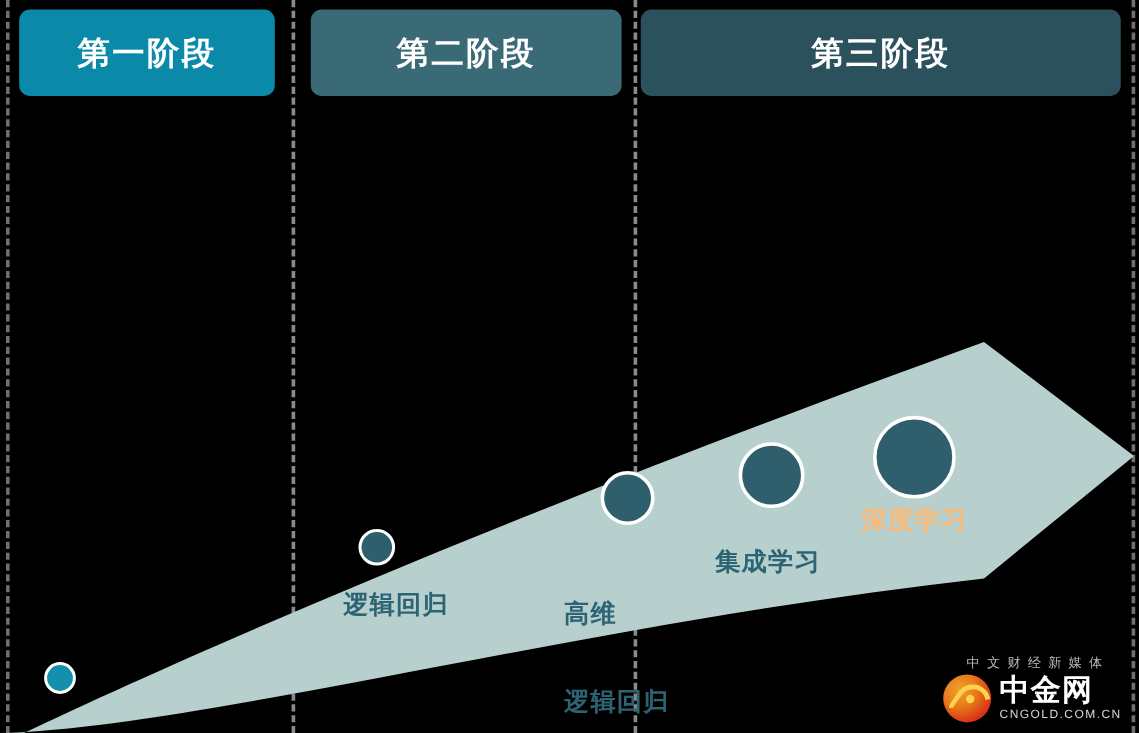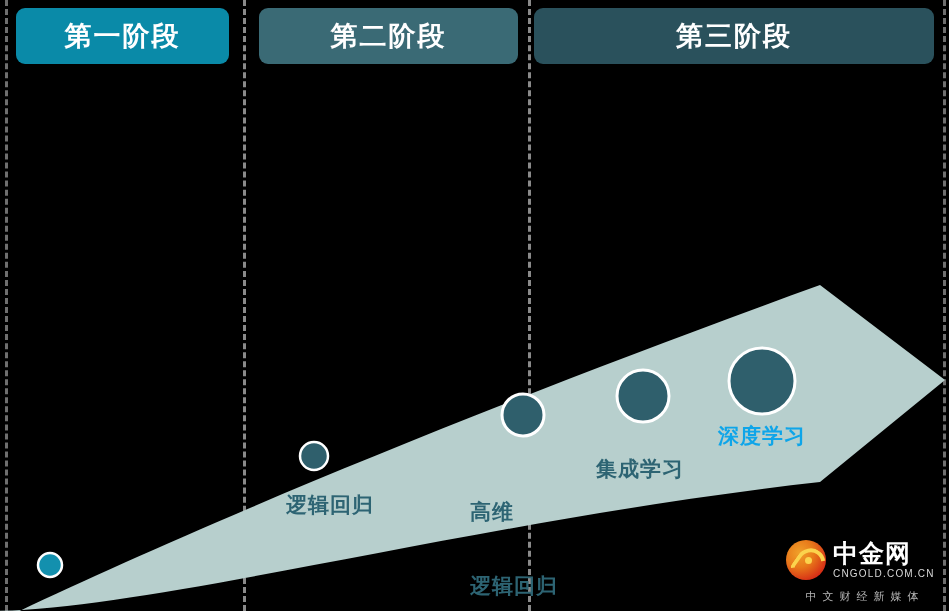--- a/index.html
+++ b/index.html
@@ -23,21 +23,21 @@
     width: 0;
     height: 611px;
     border-left: 3px dashed #8a8a8a;
   }
   .rail.edge { border-left-color: #6f6f6f; }
 
   
   .stage-pill {
     position: absolute;
     top: 8px;
-    height: 56px;
+    height: 72px;
     border-radius: 9px;
     display: flex;
     align-items: center;
     justify-content: center;
     color: #ffffff;
     font-size: 27px;
     font-weight: bold;
     letter-spacing: 2px;
     box-sizing: border-box;
   }
@@ -167,29 +167,29 @@
 
   <div class="node-label" style="left:286px; top:493px; color:#2d6473;">逻辑回归</div>
 
   <div class="node-label" style="left:470px; top:450px; color:#2d6473;">
     <div>高维</div>
     <div>逻辑回归</div>
   </div>
 
   <div class="node-label" style="left:596px; top:457px; color:#2d6473;">集成学习</div>
 
-  <div class="node-label" style="left:718px; top:424px; color:#0ea5e9;">深度学习</div>
+  <div class="node-label" style="left:718px; top:424px; color:#fdba74;font-family:Liberation Mono, monospace;">深度学习</div>
 
   <div id="logo">
+    <div id="logo-tagline">中文财经新媒体</div>
     <div id="logo-top">
       <div id="logo-mark">
         <div class="swirl"></div>
         <div class="swirl-dot"></div>
       </div>
       <div id="logo-words">
         <div id="logo-name">中金网</div>
         <div id="logo-domain">CNGOLD.COM.CN</div>
       </div>
     </div>
-    <div id="logo-tagline">中文财经新媒体</div>
   </div>
 
 </div>
 
 </body></html>

